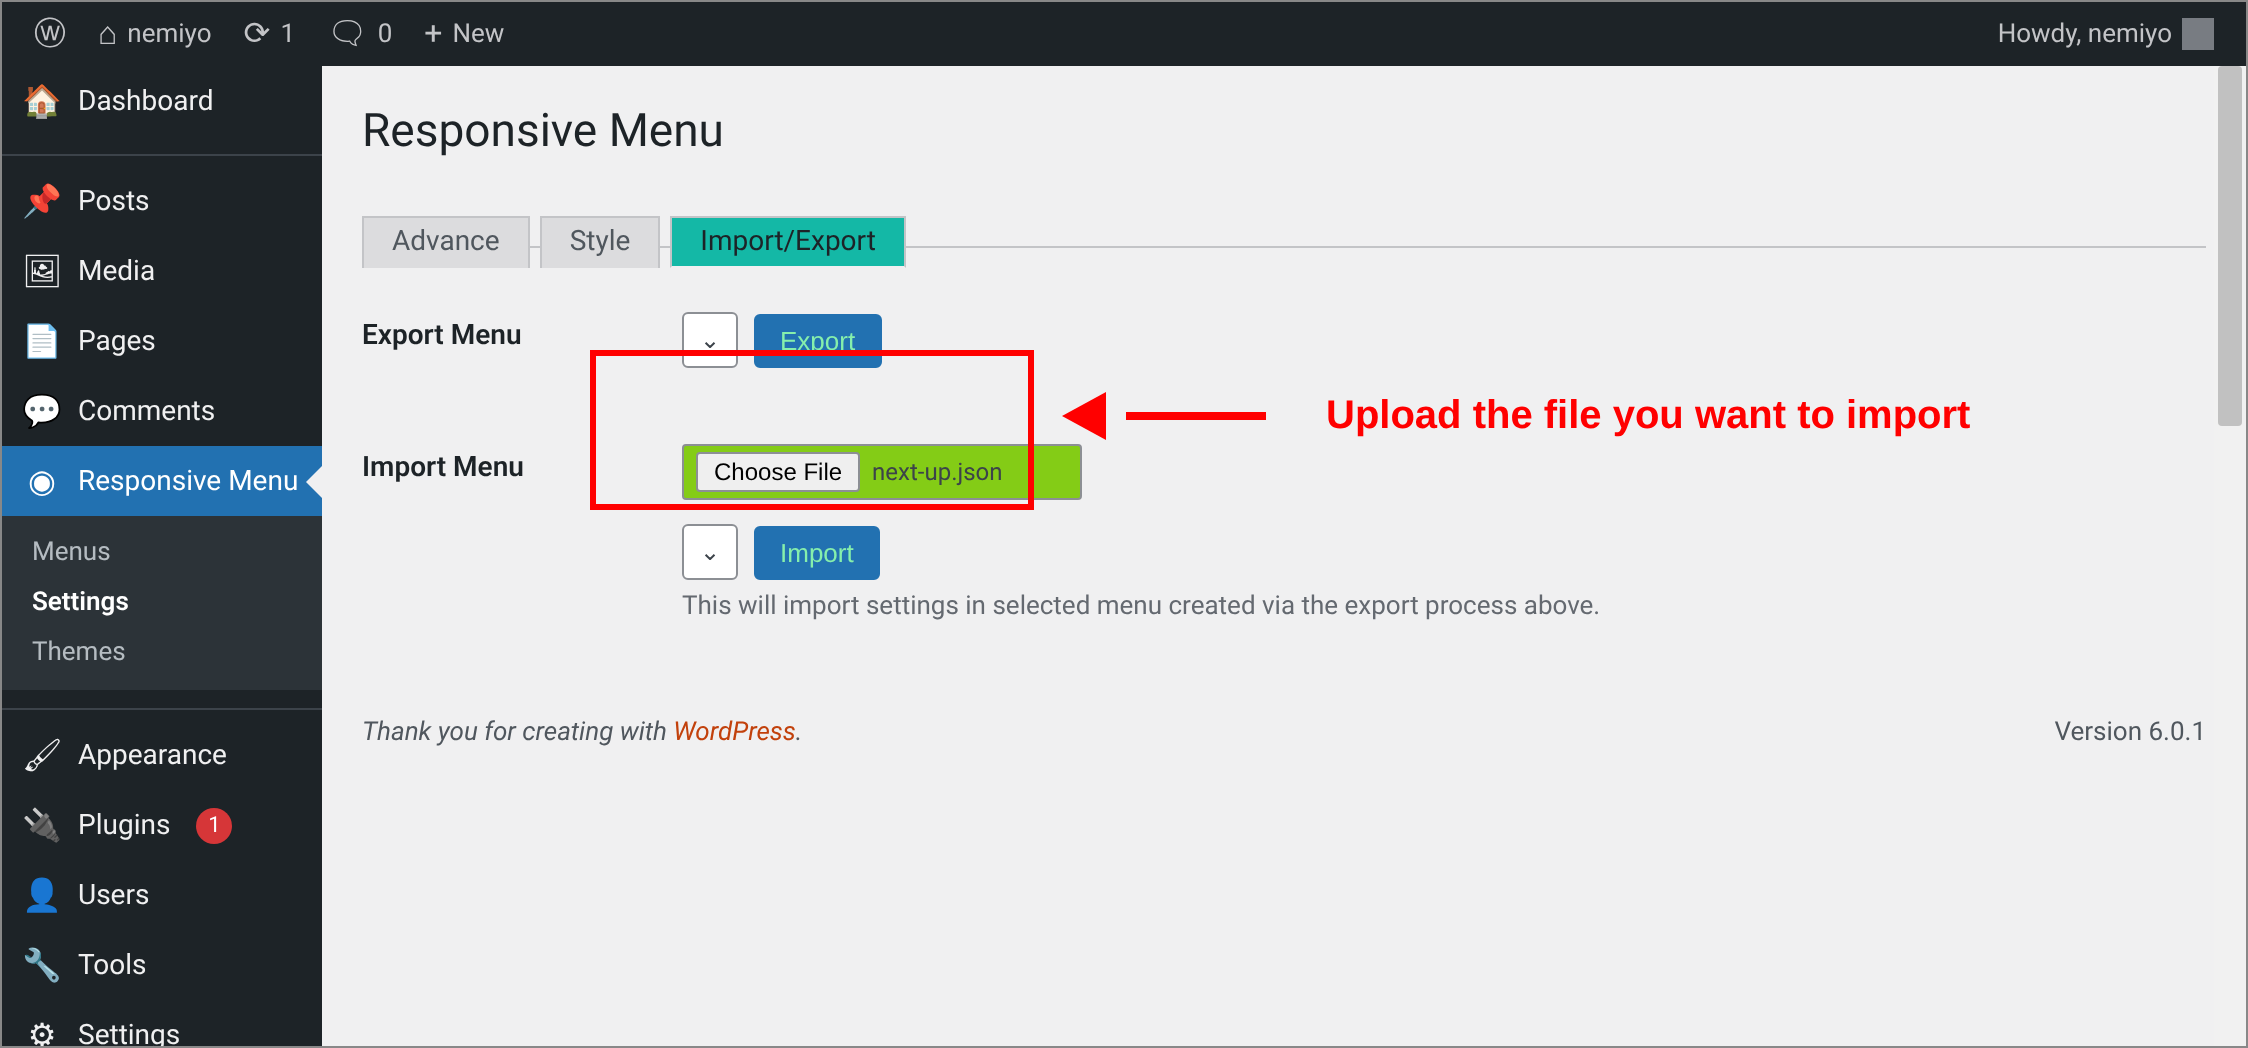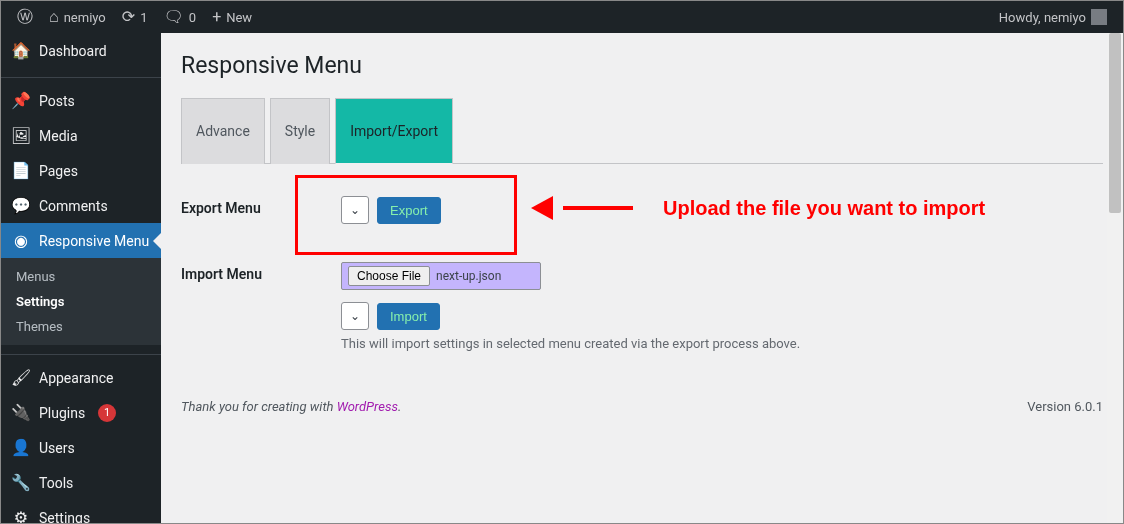--- a/index.html
+++ b/index.html
@@ -24,48 +24,48 @@
 .sub-item { padding: 5px 12px 5px 15px; color: rgba(240,246,252,.7); font-size: 13px; cursor: pointer; }
 .sub-item.current { color: #fff; font-weight: 600; }
 .update-badge { display: inline-block; background: #d63638; color: #fff; border-radius: 9px; min-width: 18px; height: 18px; line-height: 18px; font-size: 11px; text-align: center; margin-left: 5px; }
 
 
 .content { position: absolute; top: 32px; left: 160px; right: 0; bottom: 0; padding: 10px 20px 20px 20px; background: #f0f0f1; overflow-y: auto; }
 .page-title { font-size: 23px; font-weight: 400; color: #1d2327; margin: 0 0 14px 0; padding: 9px 0 4px 0; }
 
 
 .tabs { border-bottom: 1px solid #c3c4c7; display: flex; gap: 0; margin-bottom: 20px; }
-.tab { padding: 24px 14px; background: #dcdcde; border: 1px solid #c3c4c7; border-bottom: none; margin-right: 5px; cursor: pointer; color: #50575e; font-size: 14px; position: relative; top: 1px; }
+.tab { padding: 4px 14px; background: #dcdcde; border: 1px solid #c3c4c7; border-bottom: none; margin-right: 5px; cursor: pointer; color: #50575e; font-size: 14px; position: relative; top: 11px; }
 .tab.active { background: #14b8a6; border-bottom: 1px solid #f0f0f1; color: #1d2327; }
 
 
 .setting-row { display: flex; margin-bottom: 28px; margin-top: 32px; }
 .setting-label { width: 160px; font-weight: 600; font-size: 14px; color: #1d2327; padding-top: 4px; }
 .setting-field { flex: 1; }
 .field-line { display: flex; align-items: center; gap: 8px; margin-bottom: 6px; }
 .select-box { width: 28px; height: 28px; border: 1px solid #8c8f94; background: #fff; border-radius: 3px; display: flex; align-items: center; justify-content: center; cursor: pointer; font-size: 12px; }
 .btn-primary { background: #2271b1; color: #86efac; border: 1px solid #2271b1; padding: 5px 12px; border-radius: 3px; cursor: pointer; font-size: 13px; }
 .description { color: #646970; font-size: 13px; margin-top: 4px; }
 
-.file-row { border: 1px solid #8c8f94; background: #c4b5fd; display: inline-flex; align-items: center; padding: 3px 6px; gap: 6px; border-radius: 2px; width: 200px; }
+.file-row { border: 1px solid #8c8f94; background: #84cc16; display: inline-flex; align-items: center; padding: 3px 6px; gap: 6px; border-radius: 2px; width: 200px; }
 .choose-btn { border: 1px solid #8c8f94; background: #efefef; padding: 2px 8px; font-size: 12px; cursor: pointer; border-radius: 2px; }
 .filename { font-size: 12px; color: #3c434a; }
 
 
 .highlight-box { position: absolute; border: 3px solid #ff0000; pointer-events: none; }
 
 
 .arrow-container { position: absolute; display: flex; align-items: center; gap: 10px; }
 .arrow-line { height: 4px; background: #ff0000; width: 70px; }
 .arrow-head { width: 0; height: 0; border-top: 12px solid transparent; border-bottom: 12px solid transparent; border-right: 22px solid #ff0000; }
 .annotation { color: #ff0000; font-weight: 700; font-size: 20px; font-family: Arial, sans-serif; }
 
 
 .footer { display: flex; justify-content: space-between; align-items: center; padding: 20px 0 0 0; font-size: 13px; color: #50575e; font-style: italic; }
-.footer a { color: #a21caf; text-decoration: none; }
+.footer a { color: #c2410c; text-decoration: none; }
 .version { font-style: normal; }
 
 
 .scrollbar { position: absolute; right: 0; top: 32px; width: 16px; bottom: 0; background: #f1f1f1; }
 .scroll-thumb { position: absolute; top: 0; left: 2px; right: 2px; height: 180px; background: #c1c1c1; border-radius: 2px; }
 </style>
 </head>
 <body>
 
 <div class="wrap">

